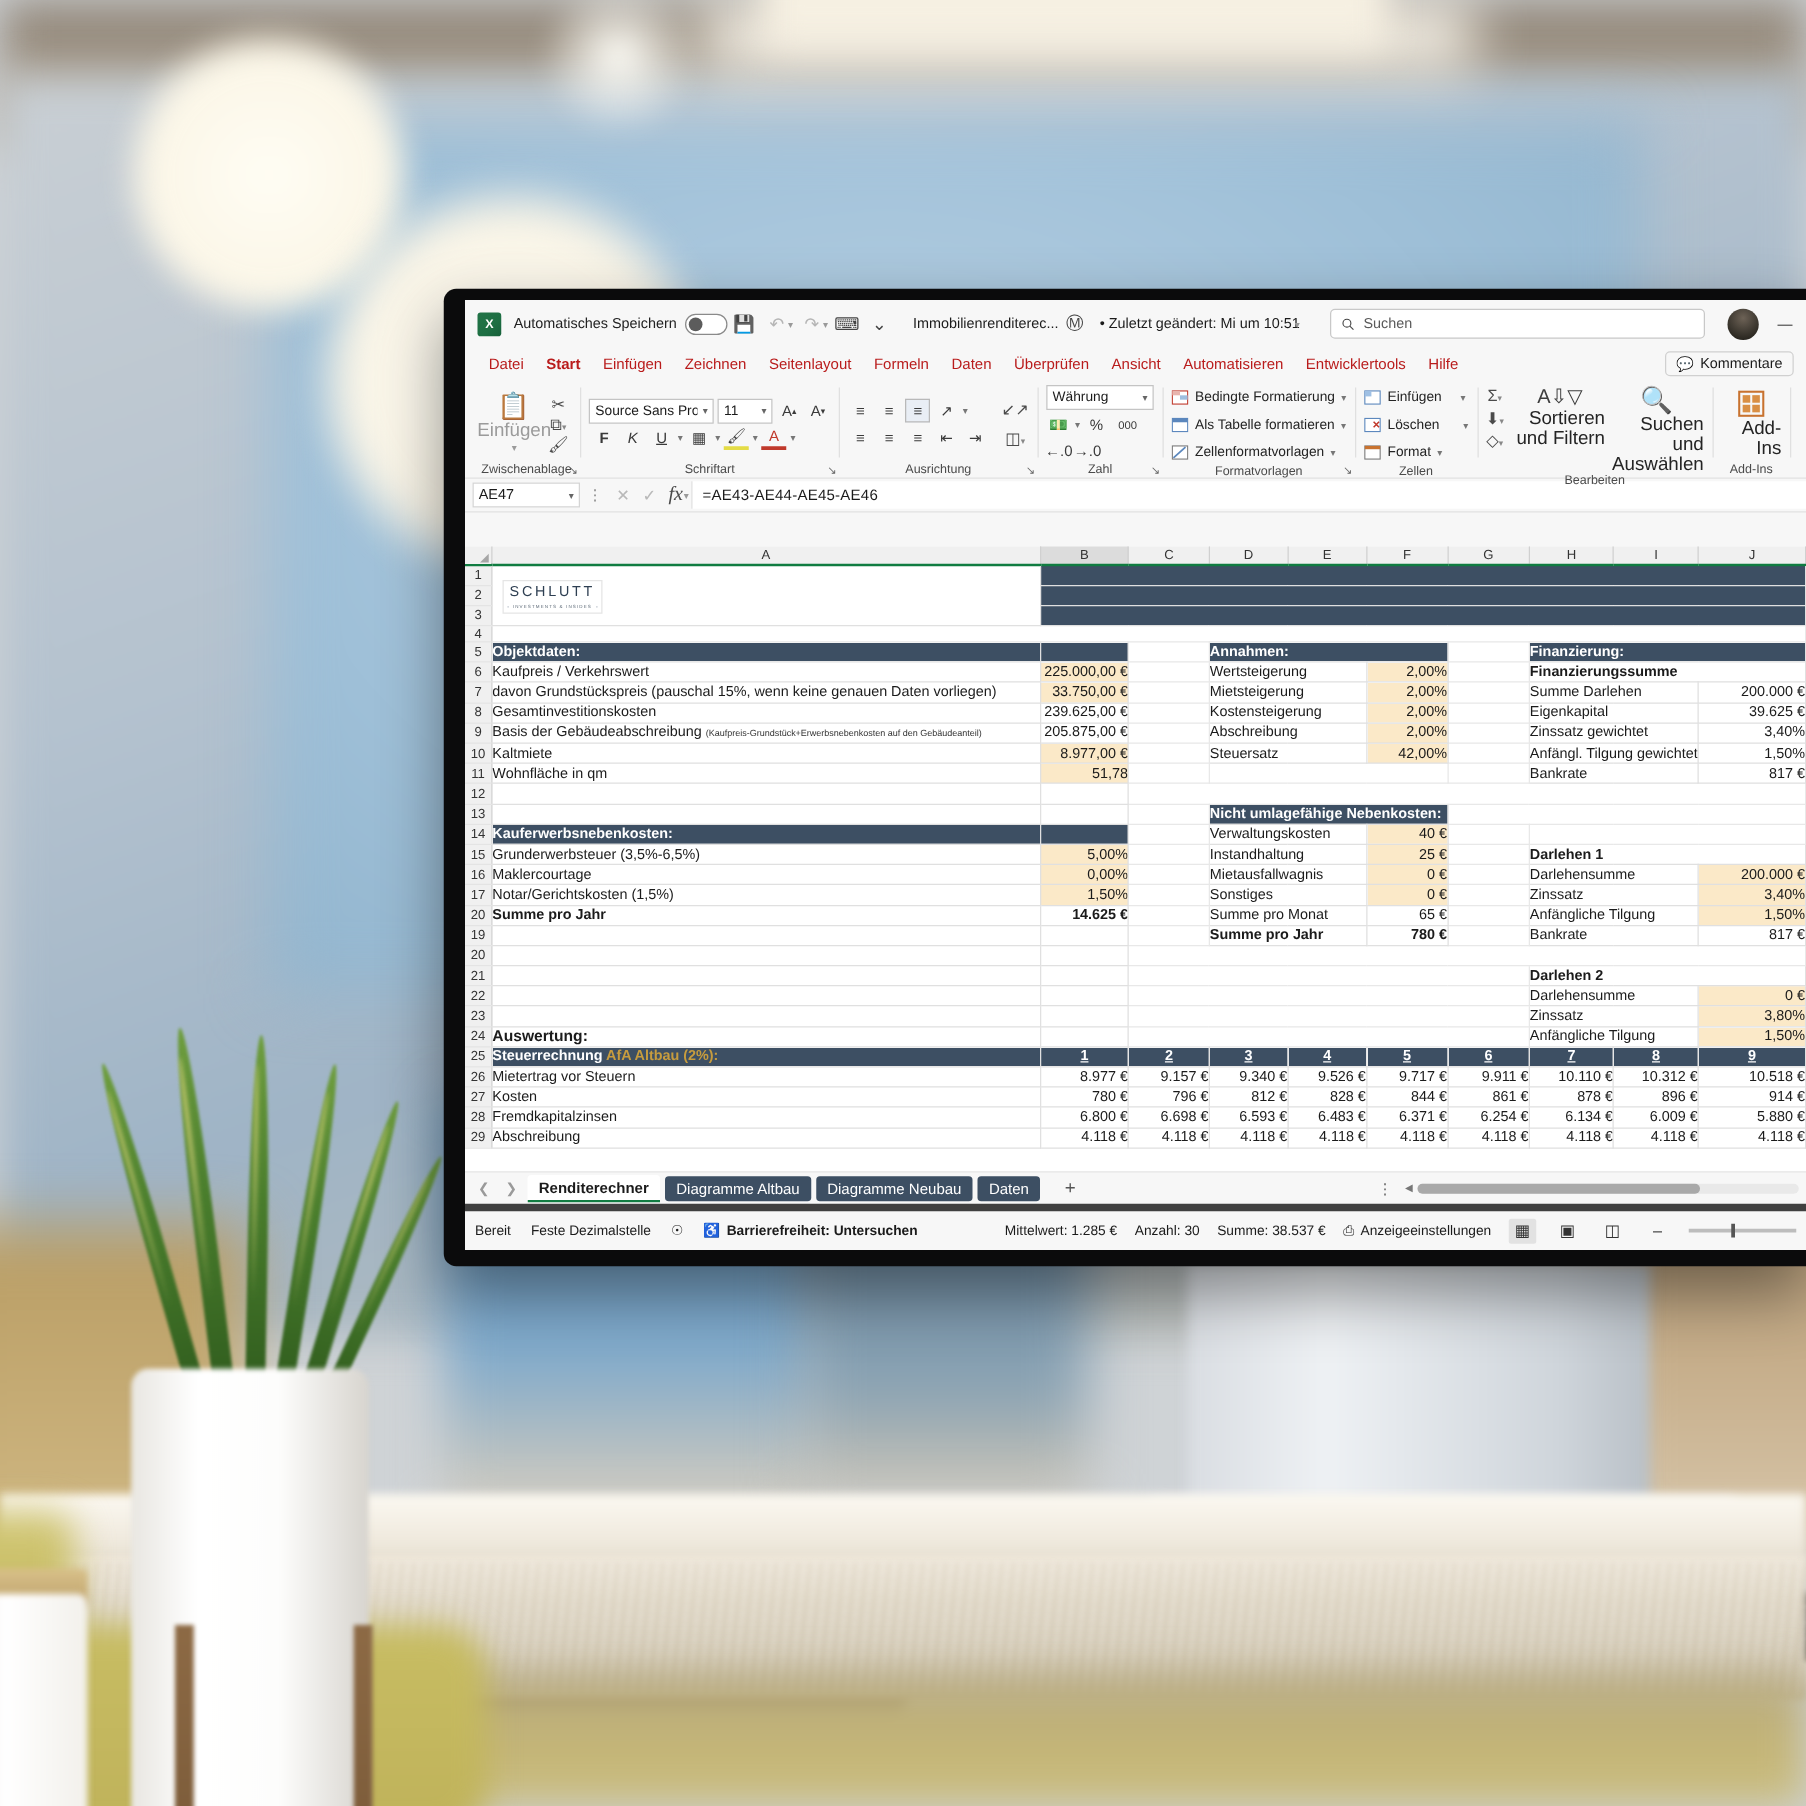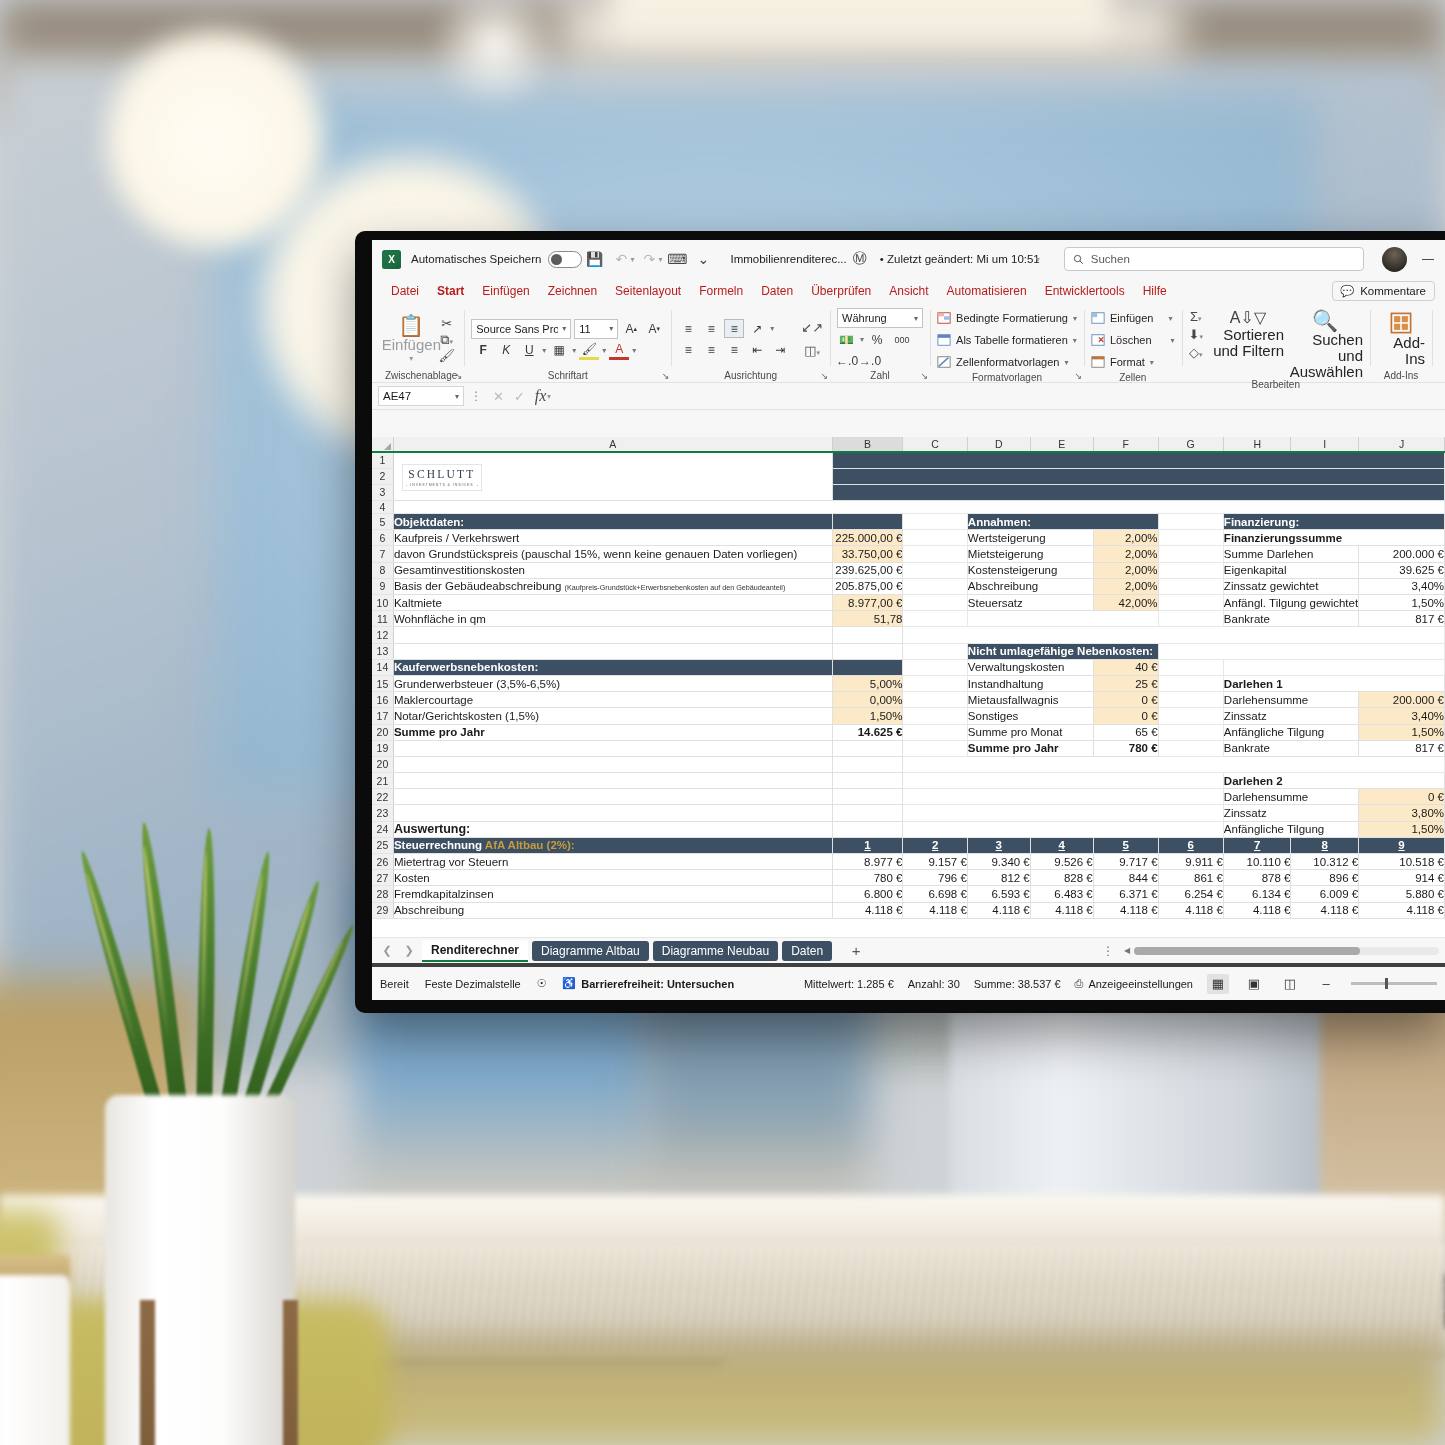--- a/index.html
+++ b/index.html
@@ -193,21 +193,21 @@
   .inputcell { background:#fbe9c8; }
   .r { text-align:right; }
   .ctr { text-align:center; }
   .b { font-weight:bold; }
   .tiny { font-size:7.2px; color:#333; }
   .logo-cell { background:#fff; border:0; vertical-align:middle; }
   .logo {
     width:80px; margin:2px 0 0 8px; background:#fff; border:1px solid #e5e5e5;
     padding:4px 3px 3px; text-align:center;
   }
-  .logo .lg-name { font-family:Liberation Serif, serif; font-size:11.5px; letter-spacing:2.2px;
+  .logo .lg-name { font-family:Liberation Sans, sans-serif; font-size:11.5px; letter-spacing:2.2px;
                    color:#2e3f52; line-height:1; }
   .logo .lg-sub { font-size:3.6px; letter-spacing:.9px; color:#5e6b78; margin-top:2.5px;
                   display:flex; align-items:center; justify-content:center; gap:3px;}
   .logo .lg-sub::before,.logo .lg-sub::after{content:""; height:1px; width:12px; background:#b6bec6;}
 
   
   #tabsbar { position:absolute; left:0; right:0; bottom:37px; height:26px; background:#f7f7f7;
              display:flex; align-items:center; padding:0 6px; gap:4px; border-top:1px solid #e6e6e6;}
   .navarrow { width:18px; height:18px; display:flex; align-items:center; justify-content:center;
               color:#9a9a9a; font-size:11px;}
@@ -216,21 +216,21 @@
                  border-radius:3px 3px 0 0;}
   .addsheet { font-size:15px; color:#555; margin-left:10px; width:20px; text-align:center;}
   .tab-kebab { margin-left:auto; color:#666; font-size:12px; padding:0 6px;}
   .hscroll { width:315px; height:10px; display:flex; align-items:center; gap:4px;}
   .hscroll .arr { color:#777; font-size:8px;}
   .hscroll .track { flex:1; height:8px; background:#e9e9e9; border-radius:4px; position:relative;}
   .hscroll .thumb { position:absolute; left:0; top:0; height:8px; width:74%; background:#a9a9a9; border-radius:4px;}
 
   #statusbar { position:absolute; left:0; right:0; bottom:0; height:37px; background:#f7f7f7;
                display:flex; align-items:center; padding:0 8px; gap:16px; font-size:11px; color:#1b1b1b;
-               border-top:4px solid #404040;}
+               border-top:6px solid #404040;}
   .sb-item { display:flex; align-items:center; gap:5px; white-space:nowrap;}
   .sb-right { margin-left:auto; display:flex; align-items:center; gap:14px;}
   .viewbtn { width:22px; height:20px; display:flex; align-items:center; justify-content:center; font-size:13px; color:#333;}
   .viewbtn.active { background:#e2e2e2; border-radius:2px;}
   .zoomtrack { width:86px; height:3px; background:#bdbdbd; position:relative;}
   .zoomtrack i { position:absolute; left:40%; top:-4px; width:3px; height:11px; background:#555;}
 </style>
 </head>
 <body>
 
@@ -551,20 +551,21 @@
   <div class="fbar">
     <div class="namebox">
       <span>AE47</span>
       <span style="font-size:8px;color:#666">▾</span>
     </div>
     <div class="fb-sep">⋮</div>
     <div class="fb-icon">✕</div>
     <div class="fb-icon">✓</div>
     <div class="fb-icon fb-fx">fx</div>
     <span class="tb-caret">▾</span>
+    <div class="finput">=AE43-AE44-AE45-AE46</div>
   </div>
 
   <div id="gridwrap">
     <table class="sheet">
       <colgroup>
         <col style="width:22px">
               <col style="width:441px">
               <col style="width:71px">
               <col style="width:66px">
         <col style="width:63px">

